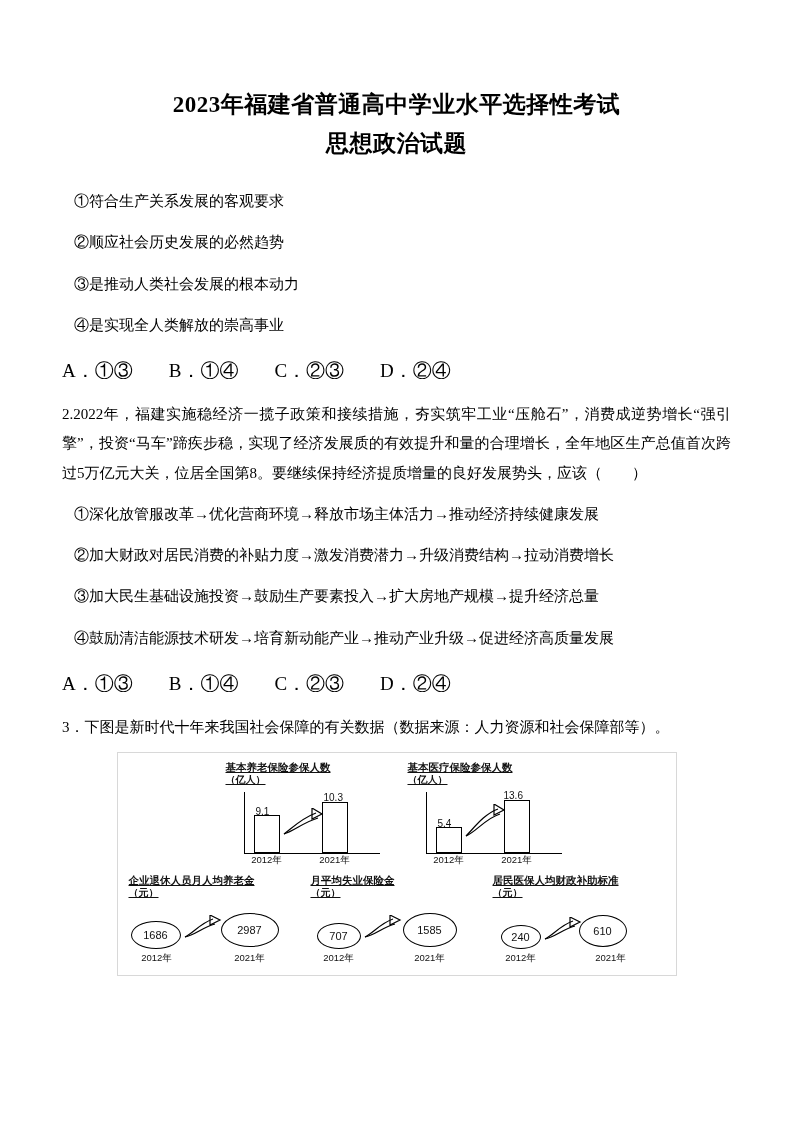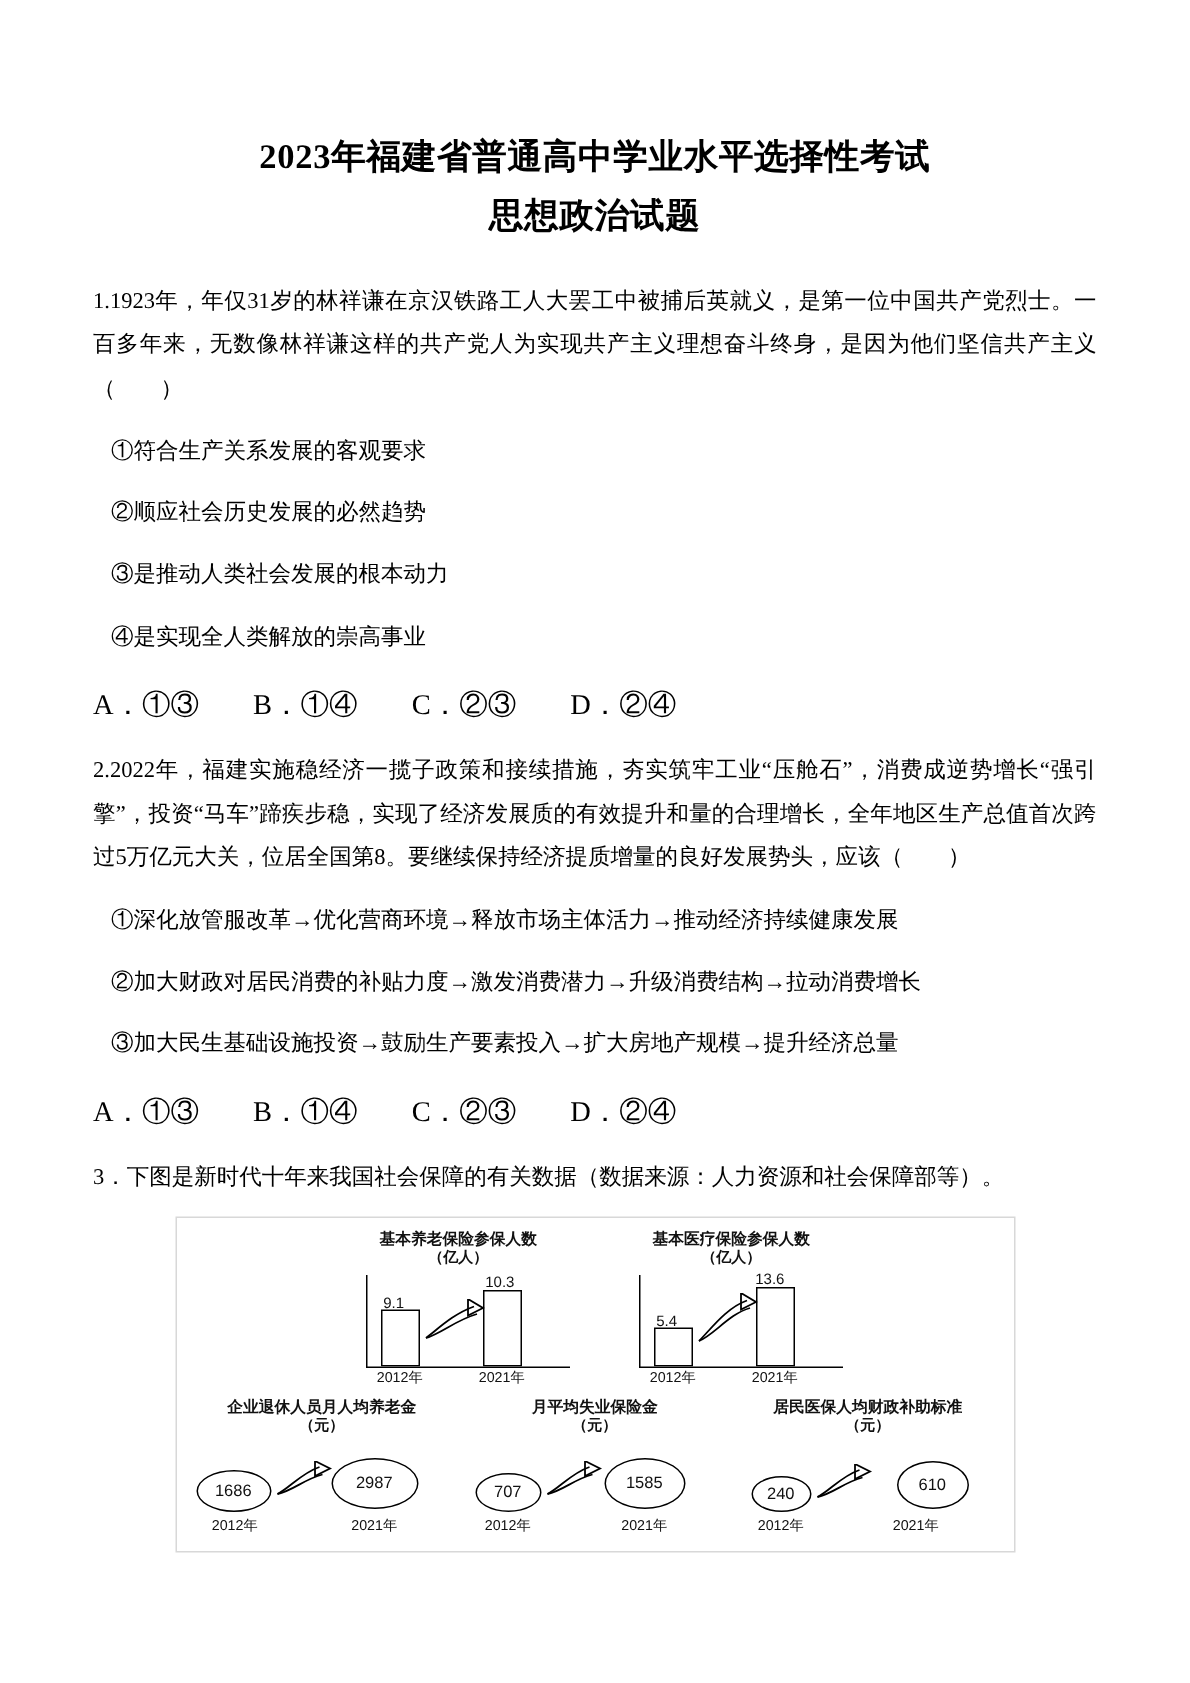--- a/index.html
+++ b/index.html
@@ -78,24 +78,24 @@
     box-sizing: border-box;
     background: #fff;
   }
   .fig-row {
     display: flex;
     justify-content: center;
     gap: 22px;
   }
   .fig-row.row2 { margin-top: 10px; gap: 10px; }
   .panel {
-    text-align: center;
     font-family: "Liberation Sans", sans-serif;
     font-size: 10px;
     color: #111;
+    text-decoration: underline;
   }
   .panel .cap {
     font-size: 10.5px;
     line-height: 1.25;
     font-weight: bold;
     white-space: nowrap;
   }
   .panel .cap .unit {
     font-weight: bold;
     display: block;
@@ -176,37 +176,37 @@
 <body>
 
 <div class="page">
 
   <div class="title">2023年福建省普通高中学业水平选择性考试</div>
   <div class="title-line2">思想政治试题</div>
 
   <div class="body-block">
 
     <div>
-      <p class="q">1.1923年，年仅31岁的林祥谦在京汉铁路工人大罢工中被捕后英就义，是第一位中国共产党烈士。一百多年来，无数像林祥谦这样的共产党人为实现共产主义理想奋斗终身，是因为他们坚信共产主义（　　）</p>
       <p class="opt">①符合生产关系发展的客观要求</p>
       <p class="opt">②顺应社会历史发展的必然趋势</p>
       <p class="opt">③是推动人类社会发展的根本动力</p>
       <p class="opt">④是实现全人类解放的崇高事业</p>
       <p class="choices">
         <span class="ch">A．①③</span><span class="ch">B．①④</span><span class="ch">C．②③</span><span class="ch">D．②④</span>
       </p>
     </div>
 
     <div class="spacer-q"></div>
 
     <div>
       <p class="q">2.2022年，福建实施稳经济一揽子政策和接续措施，夯实筑牢工业“压舱石”，消费成逆势增长“强引擎”，投资“马车”蹄疾步稳，实现了经济发展质的有效提升和量的合理增长，全年地区生产总值首次跨过5万亿元大关，位居全国第8。要继续保持经济提质增量的良好发展势头，应该（　　）</p>
       <p class="opt">①深化放管服改革→优化营商环境→释放市场主体活力→推动经济持续健康发展</p>
       <p class="opt">②加大财政对居民消费的补贴力度→激发消费潜力→升级消费结构→拉动消费增长</p>
       <p class="opt">③加大民生基础设施投资→鼓励生产要素投入→扩大房地产规模→提升经济总量</p>
+      <p class="opt">④鼓励清洁能源技术研发→培育新动能产业→推动产业升级→促进经济高质量发展</p>
       <p class="choices">
         <span class="ch">A．①③</span><span class="ch">B．①④</span><span class="ch">C．②③</span><span class="ch">D．②④</span>
       </p>
     </div>
 
     <div class="spacer-q"></div>
 
     <div>
       <p class="q">3．下图是新时代十年来我国社会保障的有关数据（数据来源：人力资源和社会保障部等）。</p>
 
@@ -300,21 +300,21 @@
             </div>
 
             <div class="panel">
               <div class="cap">
                 <span>居民医保人均财政补助标准</span>
                 <span class="unit">（元）</span>
               </div>
               <div class="ellipses">
                 <div class="ell" style="left:8px; top:22px; width:40px; height:24px;">240</div>
                 <div class="ell-lbl" style="left:28px;">2012年</div>
-                <div class="ell" style="left:105px; top:12px; width:48px; height:32px;">610</div>
+                <div class="ell" style="left:86px; top:12px; width:48px; height:32px;">610</div>
                 <div class="ell-lbl" style="left:118px;">2021年</div>
                 <svg class="arrow-svg" style="left:50px; top:14px;" width="42" height="26" viewBox="0 0 42 26">
                   <path d="M2,22 C10,18 18,8 30,4" fill="none" stroke="#000" stroke-width="1.2"></path>
                   <path d="M2,22 C12,20 20,12 32,9" fill="none" stroke="#000" stroke-width="1.2"></path>
                   <path d="M27,0 L37,5 L27,10 Z" fill="none" stroke="#000" stroke-width="1.2"></path>
                 </svg>
               </div>
             </div>
 
           </div>

